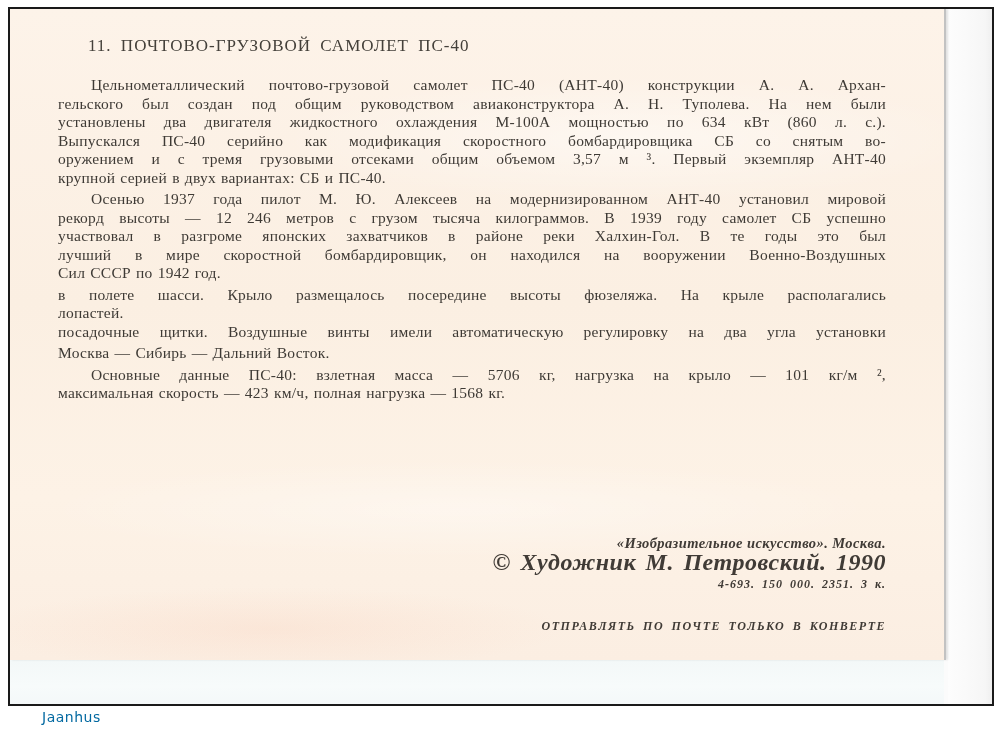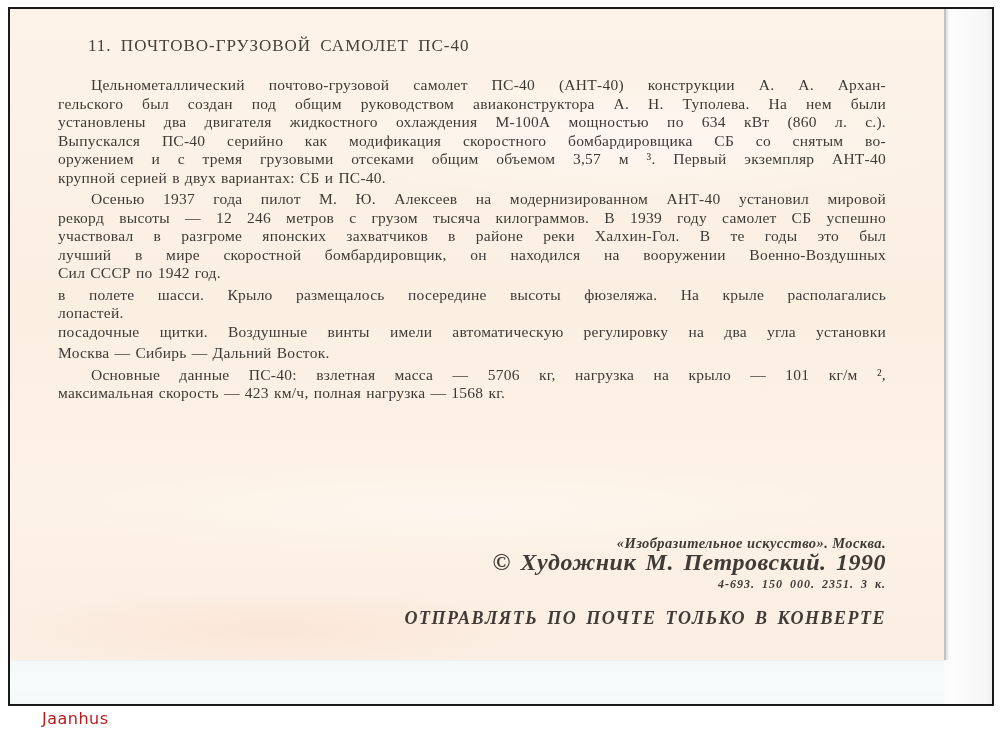--- a/index.html
+++ b/index.html
@@ -50,25 +50,25 @@
     line-height:18.5px;
     text-align:justify;text-align-last:justify;
     white-space:normal;
   }
   .para .line.first{text-indent:33px;}
   .para .line.last{text-align-last:left;}
   .imprint{position:absolute;left:0;top:527px;width:828px;text-align:right;color:#403b36;font-style:italic;}
   .imp-publisher{font-size:14.5px;line-height:15px;font-weight:bold;letter-spacing:0.4px;}
   .imp-artist{font-size:24px;line-height:22px;font-weight:bold;letter-spacing:0.5px;word-spacing:3px;}
   .imp-code{font-size:12px;line-height:18px;margin-top:2px;font-weight:bold;letter-spacing:1px;word-spacing:3px;}
-  .imp-notice{font-size:18px;line-height:18px;margin-top:16px;font-weight:bold;letter-spacing:1.5px;word-spacing:3px;}
+  .imp-notice{font-size:12px;line-height:18px;margin-top:24px;font-weight:bold;letter-spacing:1.5px;word-spacing:3px;}
   .wm-left{
     position:absolute;left:42px;top:709px;
-    font-family:"DejaVu Sans", sans-serif;font-size:16px;letter-spacing:0.5px;
-    color:#b91c1c;
+    font-family:"DejaVu Sans", sans-serif;font-size:14px;letter-spacing:0.5px;
+    color:#0369a1;
     text-align:right;
   }
   .wm-right{
     position:absolute;right:16px;top:732px;
     font-family:"DejaVu Sans", sans-serif;font-size:19px;font-weight:bold;letter-spacing:1px;
     color:#8e8e8e;
   }
 </style>
 </head>
 <body>

